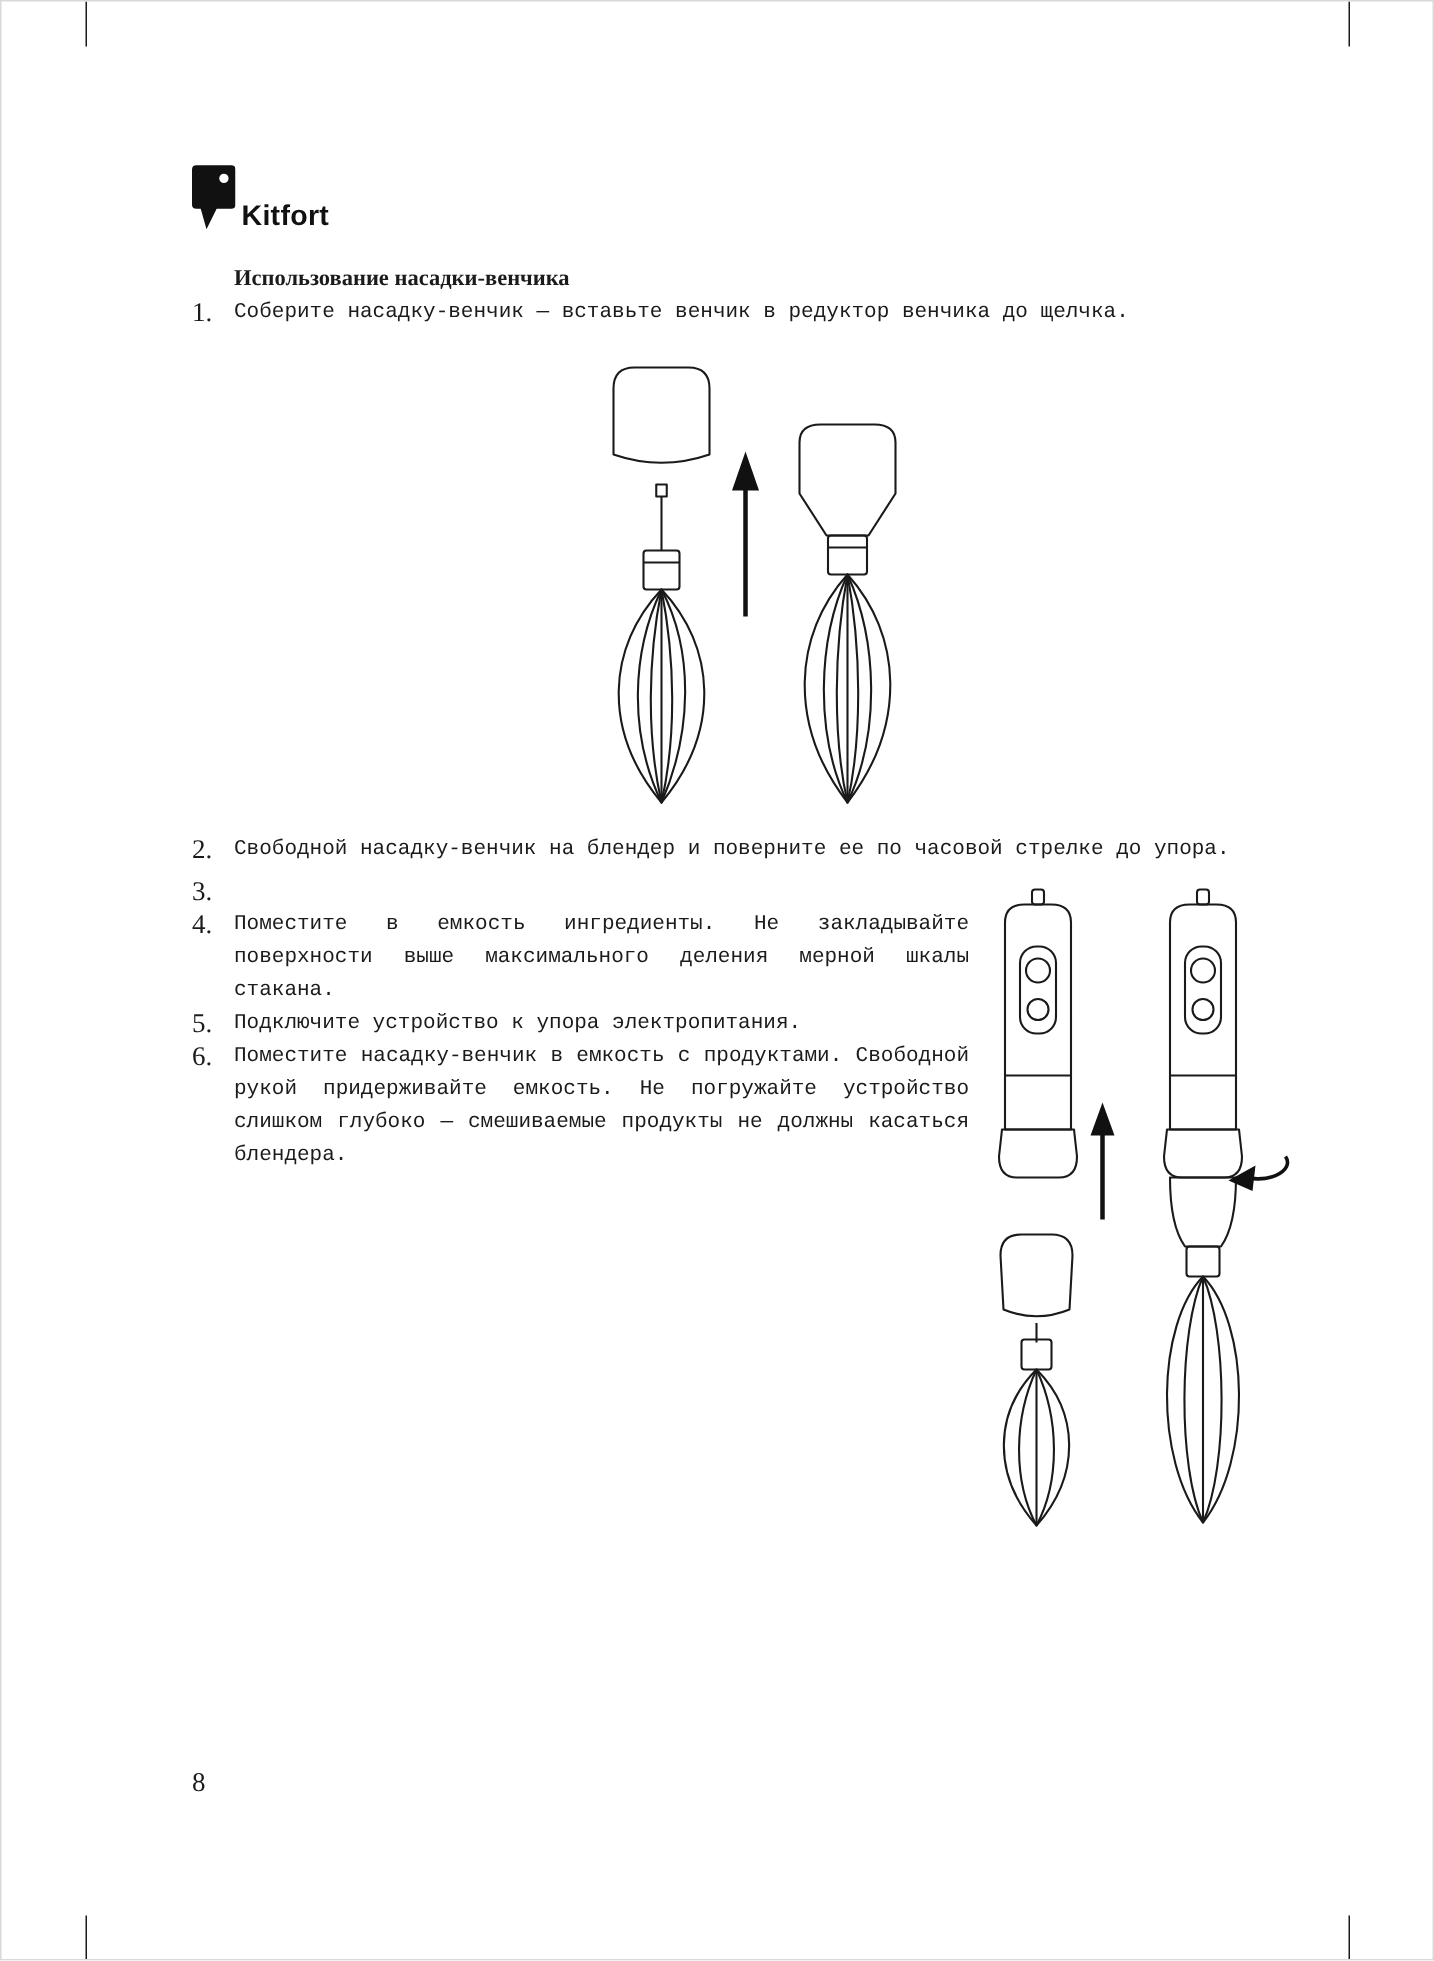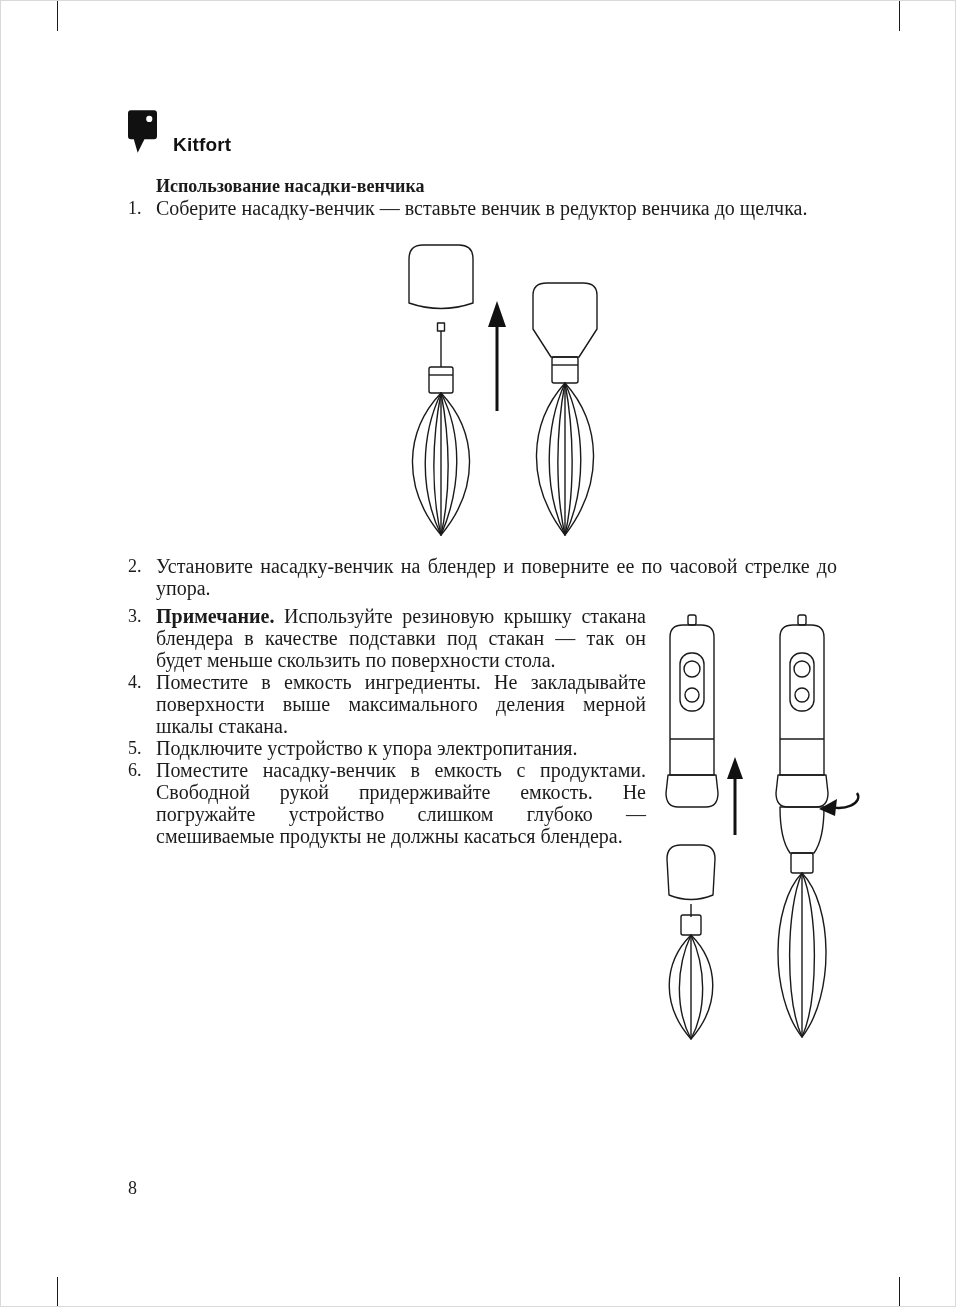--- a/index.html
+++ b/index.html
@@ -9,33 +9,33 @@
     position:relative; width:956px; height:1307px;
     background:#ffffff; border:1px solid #d9d9d9; overflow:hidden;
     margin:0 auto;
   }
   .cropmark { position:absolute; width:1px; height:30px; background:#1a1a1a; }
   .cm-tl { left:56px; top:0; }
   .cm-tr { left:898px; top:0; }
   .cm-bl { left:56px; top:1276px; }
   .cm-br { left:898px; top:1276px; }
 
-  .logo { position:absolute; left:127px; top:109px; display:flex; align-items:flex-end; gap:16px; }
+  .logo { position:absolute; left:127px; top:109px; display:flex; align-items:flex-end; gap:4px; }
   .logo-text {
     font-family:"Liberation Sans", sans-serif; font-weight:700;
     font-size:19px; letter-spacing:0.2px; color:#111; margin-bottom:-3px;
   }
 
   .content { position:absolute; left:127px; top:174px; width:738px; }
-  .heading { font-weight:700; font-size:18px; line-height:22px; padding-left:28px; }
+  .heading { font-weight:700; font-size:15px; line-height:22px; padding-left:28px; }
 
   .item { display:flex; width:709px; }
   .item .num { flex:0 0 28px; width:28px; font-size:18px; line-height:22px; }
   .item .txt-wrap { flex:1; min-width:0; }
-  .txt { font-size:20px; line-height:22px; text-align:justify; }
+  .txt { font-size:14px; line-height:22px; text-align:justify;font-family:Liberation Mono, monospace; }
 
   .fig1 { display:block; width:230px; height:310px; margin:20px 0 6px 265px; }
 
   .cols { display:flex; align-items:flex-start; width:738px; margin-top:6px; }
   .leftcol { width:518px; }
   .leftcol .item { width:518px; }
   .fig2 { display:block; width:215px; height:440px; margin-left:auto; margin-top:2px; }
 
   .pagenum { position:absolute; left:127px; top:1176px; font-size:18px; line-height:22px; }
 
@@ -95,34 +95,30 @@
         <path class="line" d="M172 144 C136 184 132 244 172 296 C212 244 208 184 172 144 Z"></path>
         <path class="line" d="M172 144 C152 188 150 250 172 296 C194 250 192 188 172 144 Z"></path>
         <path class="line" d="M172 144 C163 192 162 252 172 296 C182 252 181 192 172 144 Z"></path>
         <line class="line" x1="172" y1="144" x2="172" y2="296"></line>
       </g>
     </svg>
 
     <div class="item">
       <span class="num">2.</span>
       <div class="txt-wrap">
-          <div class="txt">Установите насадку-венчик на блендер и поверните ее по часовой стрелке до упора.</div>
+          <div class="txt">Свободной насадку-венчик на блендер и поверните ее по часовой стрелке до упора.</div>
         </div>
     </div>
 
     <div class="cols">
       <div class="leftcol">
 
         <div class="item">
           <span class="num">3.</span>
           <div class="txt-wrap">
-            <div class="txt">
-              <b>Примечание.</b>
-              <span>Используйте резиновую крышку стакана блендера в качестве подставки под стакан — так он будет меньше скользить по поверхности стола.</span>
-            </div>
           </div>
         </div>
 
         <div class="item">
           <span class="num">4.</span>
           <div class="txt-wrap">
               <div class="txt">Поместите в емкость ингредиенты. Не закладывайте поверхности выше максимального деления мерной шкалы стакана.</div>
             </div>
         </div>
 

